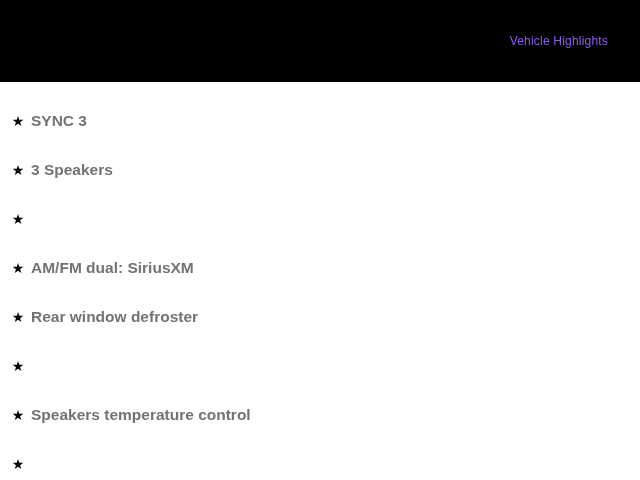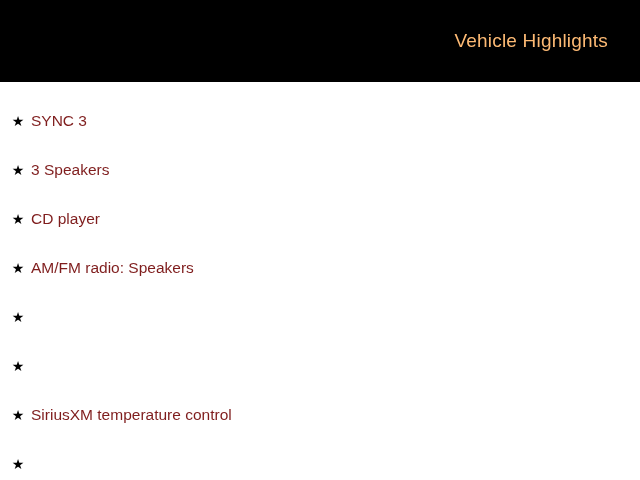--- a/index.html
+++ b/index.html
@@ -23,22 +23,22 @@
     width: 100%;
     height: 82px;
     background: #000000;
     display: flex;
     align-items: center;
     justify-content: flex-end;
     box-sizing: border-box;
     padding-right: 32px;
   }
   .header-title {
-    color: #fdba74;
-    font-size: 19px;
+    color: #8b5cf6;
+    font-size: 12px;
     font-weight: normal;
     letter-spacing: 0.2px;
   }
   .highlights-list {
     list-style: none;
     margin: 0;
     padding: 0;
     padding-top: 14px;
   }
   .highlight-item {
@@ -49,23 +49,24 @@
   }
   .bullet-star {
     width: 18px;
     color: #000000;
     font-size: 14px;
     line-height: 1;
     text-align: center;
     flex: 0 0 auto;
   }
   .highlight-label {
-    color: #7f1d1d;
+    color: #737373;
     font-size: 15.5px;
     padding-left: 4px;
+    font-weight: bold;
   }
 </style>
 </head>
 <body>
 
 <div class="page">
 
   <div class="header">
     <div class="header-title">Vehicle Highlights</div>
   </div>
@@ -74,34 +75,34 @@
     <li class="highlight-item">
       <span class="bullet-star">★</span>
       <span class="highlight-label">SYNC 3</span>
     </li>
     <li class="highlight-item">
       <span class="bullet-star">★</span>
       <span class="highlight-label">3 Speakers</span>
     </li>
     <li class="highlight-item">
       <span class="bullet-star">★</span>
-      <span class="highlight-label">CD player</span>
     </li>
     <li class="highlight-item">
       <span class="bullet-star">★</span>
-      <span class="highlight-label">AM/FM radio: Speakers</span>
+      <span class="highlight-label">AM/FM dual: SiriusXM</span>
+    </li>
+    <li class="highlight-item">
+      <span class="bullet-star">★</span>
+      <span class="highlight-label">Rear window defroster</span>
     </li>
     <li class="highlight-item">
       <span class="bullet-star">★</span>
     </li>
     <li class="highlight-item">
       <span class="bullet-star">★</span>
-    </li>
-    <li class="highlight-item">
-      <span class="bullet-star">★</span>
-      <span class="highlight-label">SiriusXM temperature control</span>
+      <span class="highlight-label">Speakers temperature control</span>
     </li>
     <li class="highlight-item">
       <span class="bullet-star">★</span>
     </li>
   </ul>
 
 </div>
 
 </body></html>

